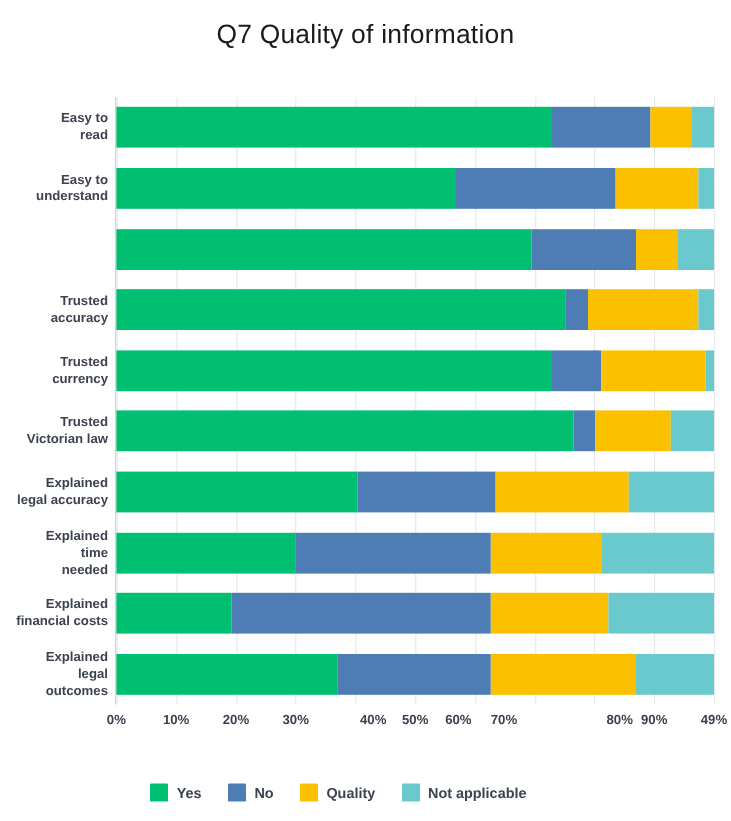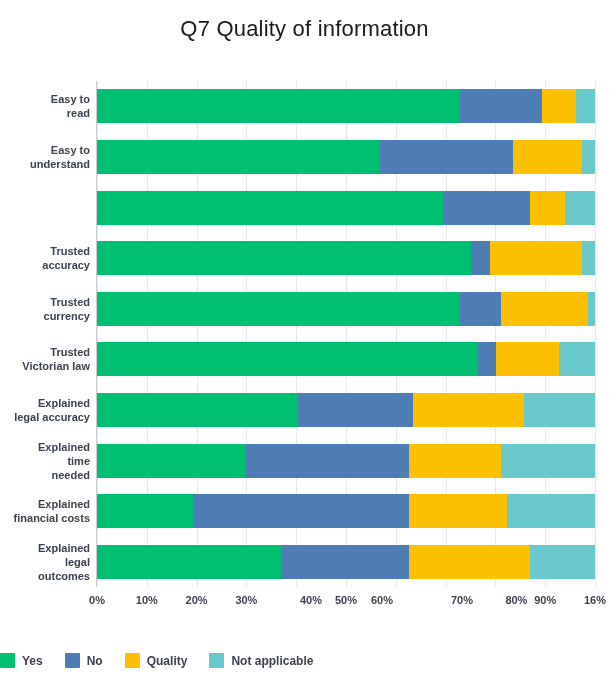--- a/index.html
+++ b/index.html
@@ -96,21 +96,21 @@
     text-align: center;
     transform: translateX(-50%);
     white-space: nowrap;
   }
   #legend {
     position: absolute;
     left: 0;
     top: 653px;
     width: 564px;
     display: flex;
-    justify-content: flex-start;
+    justify-content: center;
     align-items: center;
     gap: 22px;
   }
   .legend-item {
     display: flex;
     align-items: center;
     gap: 7px;
   }
   .legend-swatch {
     width: 15px;
@@ -254,24 +254,24 @@
   </div>
 
   <div id="x-tick-labels">
       <div class="x-tick" style="left: 97px;">0%</div>
       <div class="x-tick" style="left: 146.8px;">10%</div>
       <div class="x-tick" style="left: 196.6px;">20%</div>
       <div class="x-tick" style="left: 246.4px;">30%</div>
       <div class="x-tick" style="left: 311px;">40%</div>
       <div class="x-tick" style="left: 346px;">50%</div>
       <div class="x-tick" style="left: 382px;">60%</div>
-      <div class="x-tick" style="left: 462px;">70%</div>
+      <div class="x-tick" style="left: 420px;">70%</div>
       <div class="x-tick" style="left: 495.4px; margin-left: 21px;">80%</div>
       <div class="x-tick" style="left: 545.2px;">90%</div>
-      <div class="x-tick" style="left: 595px;">16%</div>
+      <div class="x-tick" style="left: 595px;">49%</div>
     </div>
 
   <div id="legend">
       <div class="legend-item">
         <span class="legend-swatch" style="background: rgb(0, 191, 112);"></span>
         <span class="legend-label">Yes</span>
       </div>
       <div class="legend-item">
         <span class="legend-swatch" style="background: rgb(77, 125, 180);"></span>
         <span class="legend-label">No</span>

